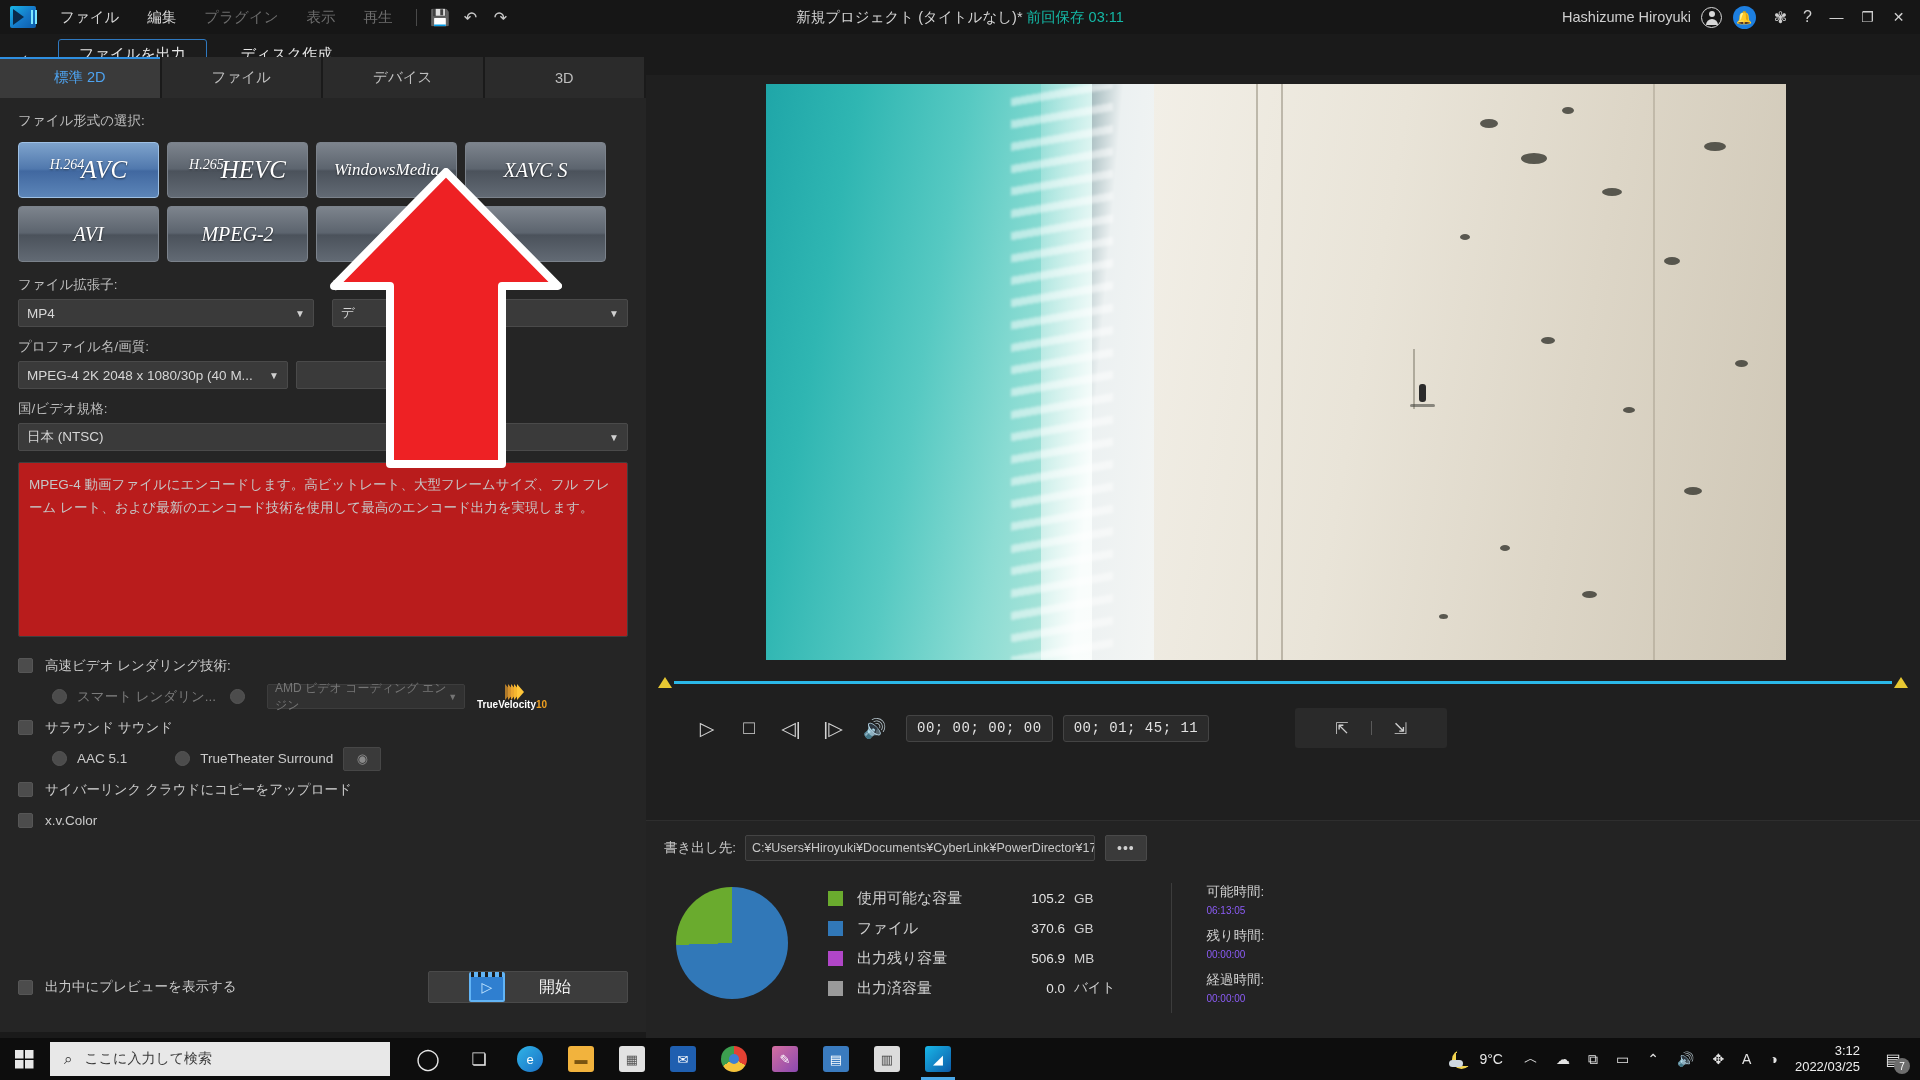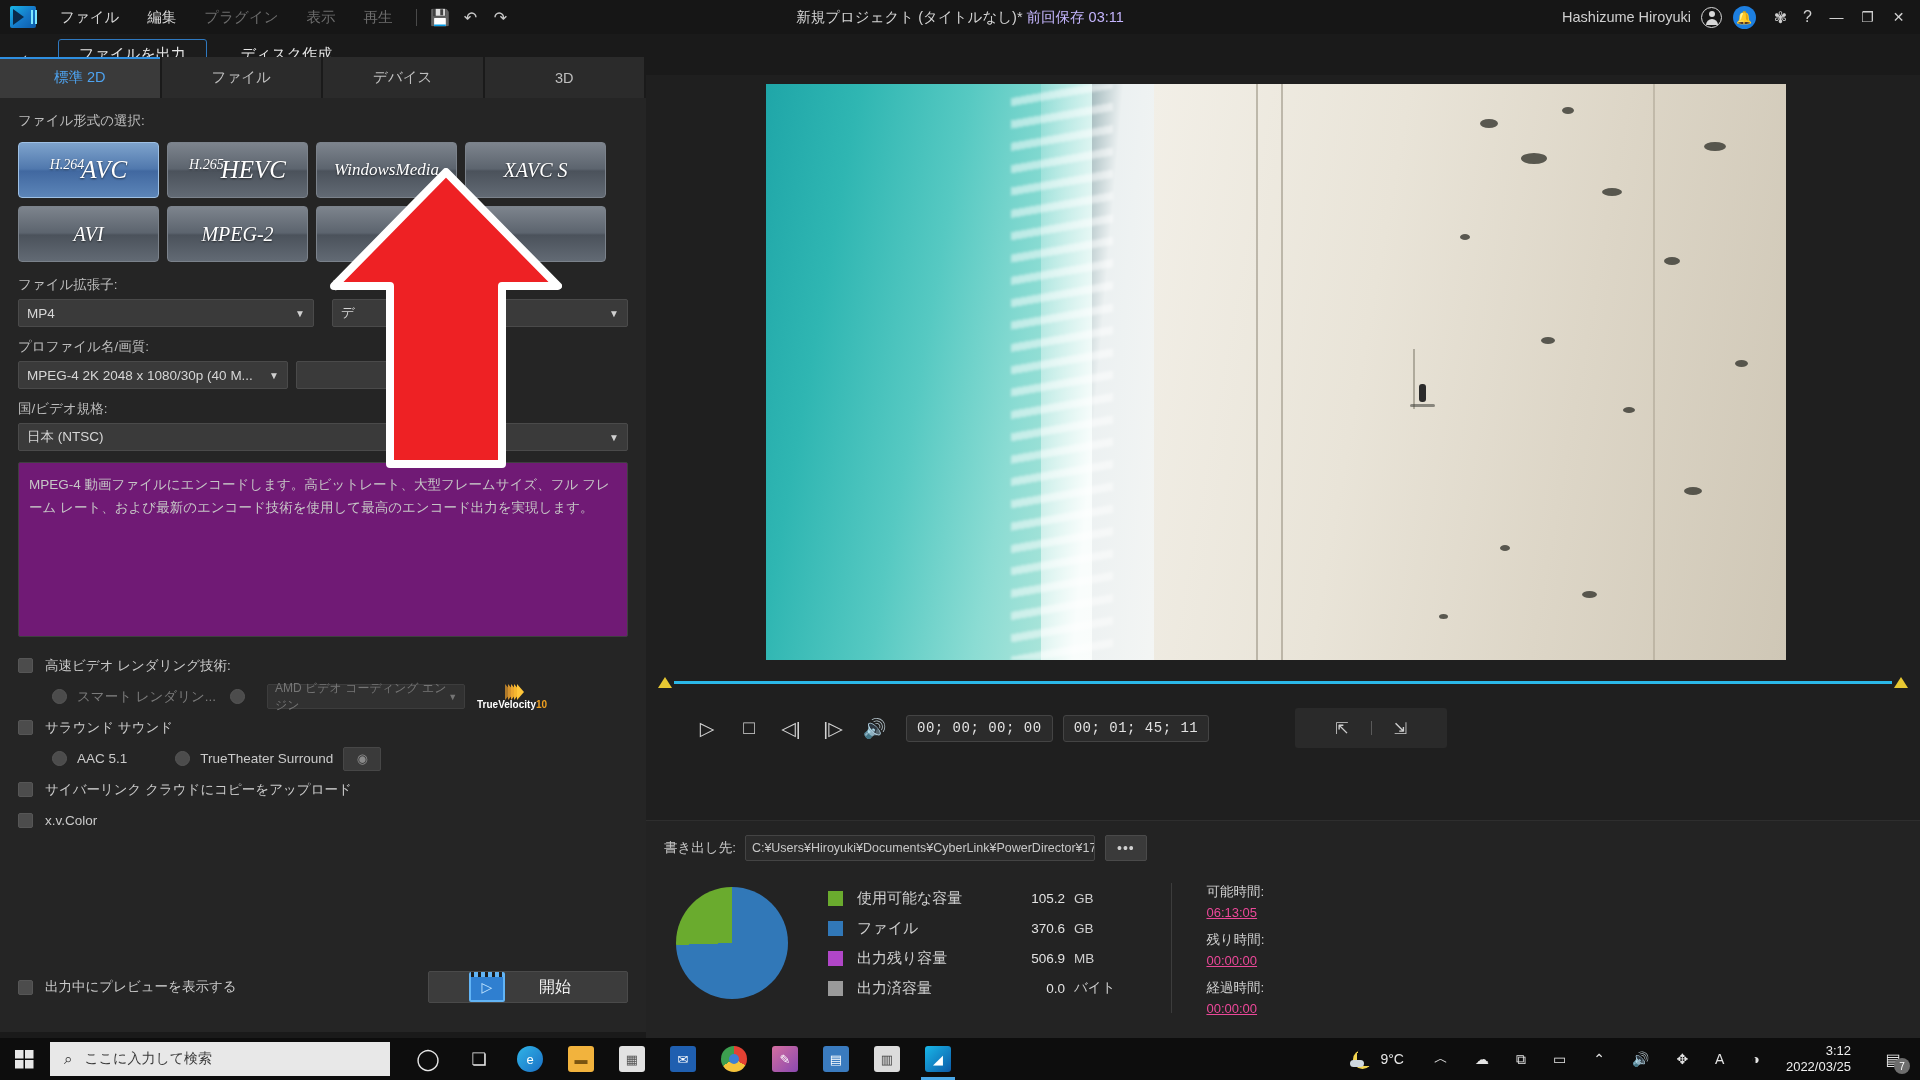--- a/index.html
+++ b/index.html
@@ -38,21 +38,21 @@
   .menu-item.dim { color: #6d6d6d; }
   .menu-sep { width: 1px; height: 17px; background: #4a4a4a; margin: 0 9px; }
   .tb-icon {
     width: 30px; height: 34px; display: flex; align-items: center; justify-content: center;
     color: #c9c9c9; font-size: 16px;
   }
   .title-center {
     position: absolute; left: 0; right: 0; text-align: center; font-size: 14.5px; color: #d5d5d5;
     pointer-events: none; line-height: 34px;
   }
-  .title-center .saved { color: #c4b5fd; }
+  .title-center .saved { color: #14b8a6; }
   .tb-right {
     position: absolute; right: 0; top: 0; height: 34px; display: flex; align-items: center; padding-right: 6px;
   }
   .user-name { font-size: 14.5px; color: #cfcfcf; margin-right: 10px; }
   .acct-icon {
     width: 21px; height: 21px; border: 1.6px solid #d8d8d8; border-radius: 50%;
     position: relative; margin-right: 11px;
   }
   .acct-icon::before {
     content: ""; position: absolute; left: 50%; top: 3.5px; transform: translateX(-50%);
@@ -149,21 +149,21 @@
   .sel-box .caret { margin-left: auto; font-size: 10px; color: #d0d0d0; }
   .two-col { display: flex; gap: 18px; }
   .two-col > div { flex: 1; }
   .profile-row { display: flex; align-items: flex-end; gap: 8px; }
   .mini-btn {
     width: 34px; height: 28px; background: #3a3a3a; border: 1px solid #4a4a4a; border-radius: 2px;
     display: flex; align-items: center; justify-content: center; color: #cfcfcf; font-size: 14px;
   }
 
   .desc-box {
-    margin-top: 10px; height: 175px; background: #701a75; border: 1px solid #3f3f3f; border-radius: 2px;
+    margin-top: 10px; height: 175px; background: #b91c1c; border: 1px solid #3f3f3f; border-radius: 2px;
     padding: 10px 10px; font-size: 13.5px; color: #c6c6c6; line-height: 1.72;
   }
 
   .opts { margin-top: 13px; }
   .opt-row { display: flex; align-items: center; height: 31px; }
   .opt-row.indent { padding-left: 34px; }
   .cbox {
     width: 15px; height: 15px; background: #4c4c4c; border: 1px solid #565656; border-radius: 2px;
     margin-right: 12px; flex: none;
   }
@@ -313,21 +313,21 @@
   }
   .legend { margin-left: 40px; }
   .leg-row { display: flex; align-items: center; height: 30px; }
   .leg-sw { width: 15px; height: 15px; margin-right: 14px; flex: none; }
   .leg-name { font-size: 15px; color: #cfcfcf; width: 150px; }
   .leg-val { font-size: 13.5px; color: #e2e2e2; width: 58px; text-align: right; }
   .leg-unit { font-size: 13.5px; color: #cfcfcf; margin-left: 9px; }
   .vdiv { width: 1px; background: #3c3c3c; margin: 0 0 0 56px; height: 130px; }
   .times { margin-left: 34px; }
   .t-lbl { font-size: 13.5px; color: #cfcfcf; margin-bottom: 4px; }
-  .t-val { font-size: 13px; color: #ec4899; margin-bottom: 11px; text-decoration: underline; }
+  .t-val { font-size: 10px; color: #8b5cf6; margin-bottom: 11px; }
 
   
   .taskbar {
     position: absolute; bottom: 0; left: 0; width: 1920px; height: 42px; background: #0d0d0d;
     display: flex; align-items: center;
   }
   .win-btn { width: 48px; height: 42px; display: flex; align-items: center; justify-content: center; }
   .win-glyph {
     width: 19px; height: 19px;
     background:
@@ -346,21 +346,21 @@
   .tb-app {
     width: 48px; height: 42px; display: flex; align-items: center; justify-content: center; position: relative;
   }
   .tb-app.active::after {
     content: ""; position: absolute; bottom: 0; left: 7px; right: 7px; height: 3px; background: #4aa8e8;
   }
   .ic {
     width: 26px; height: 26px; border-radius: 3px; display: flex; align-items: center; justify-content: center;
     font-size: 13px; color: #fff;
   }
-  .tray { margin-left: auto; display: flex; align-items: center; padding-right: 10px; gap: 13px; }
+  .tray { margin-left: auto; display: flex; align-items: center; padding-right: 10px; gap: 4px; }
   .tray-ic {
     height: 42px; display: flex; align-items: center; justify-content: center; padding: 0 7px;
     color: #e4e4e4; font-size: 14px;
   }
   .weather { display: flex; align-items: center; padding: 0 10px 0 4px; color: #e8e8e8; font-size: 14px; gap: 8px; }
   .moon {
     width: 19px; height: 19px; border-radius: 50%;
     background: radial-gradient(circle at 70% 35%, transparent 52%, #f3d44e 53%);
     position: relative;
   }

